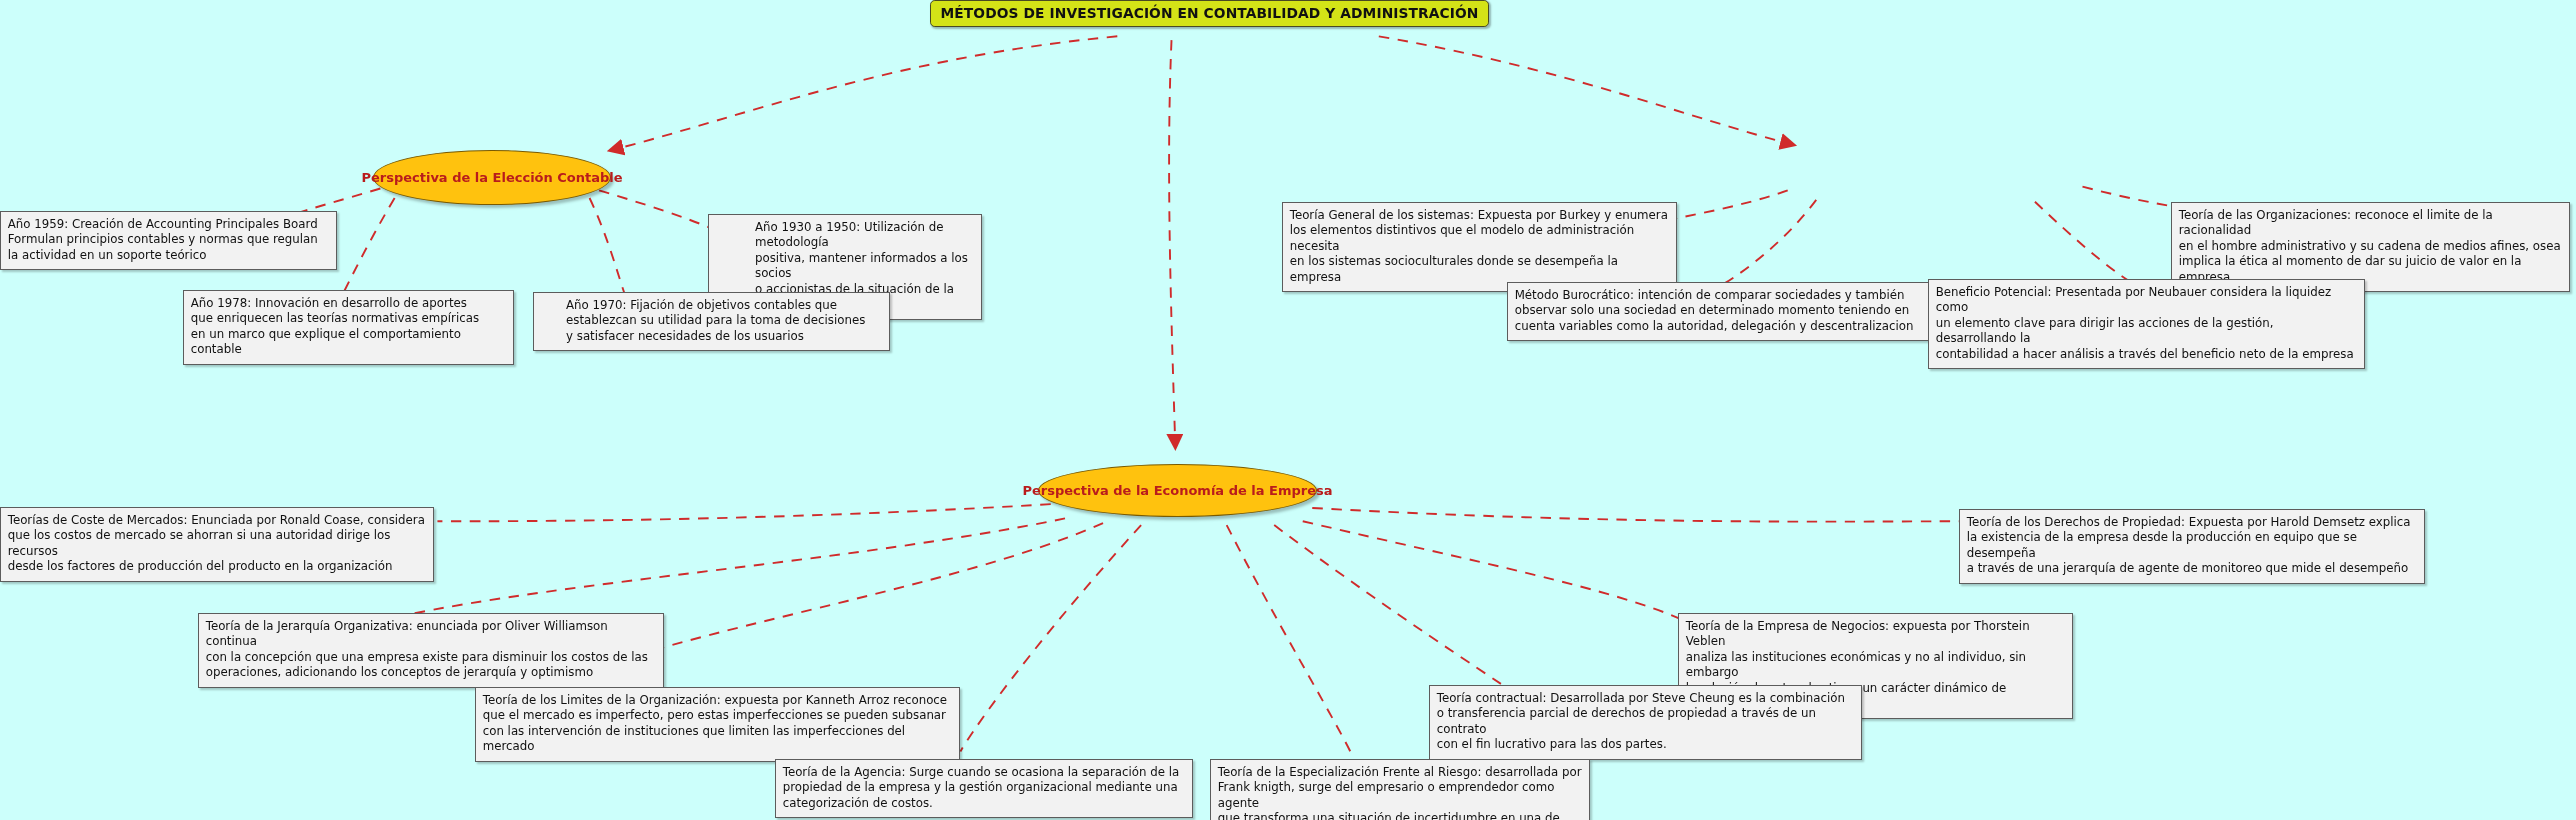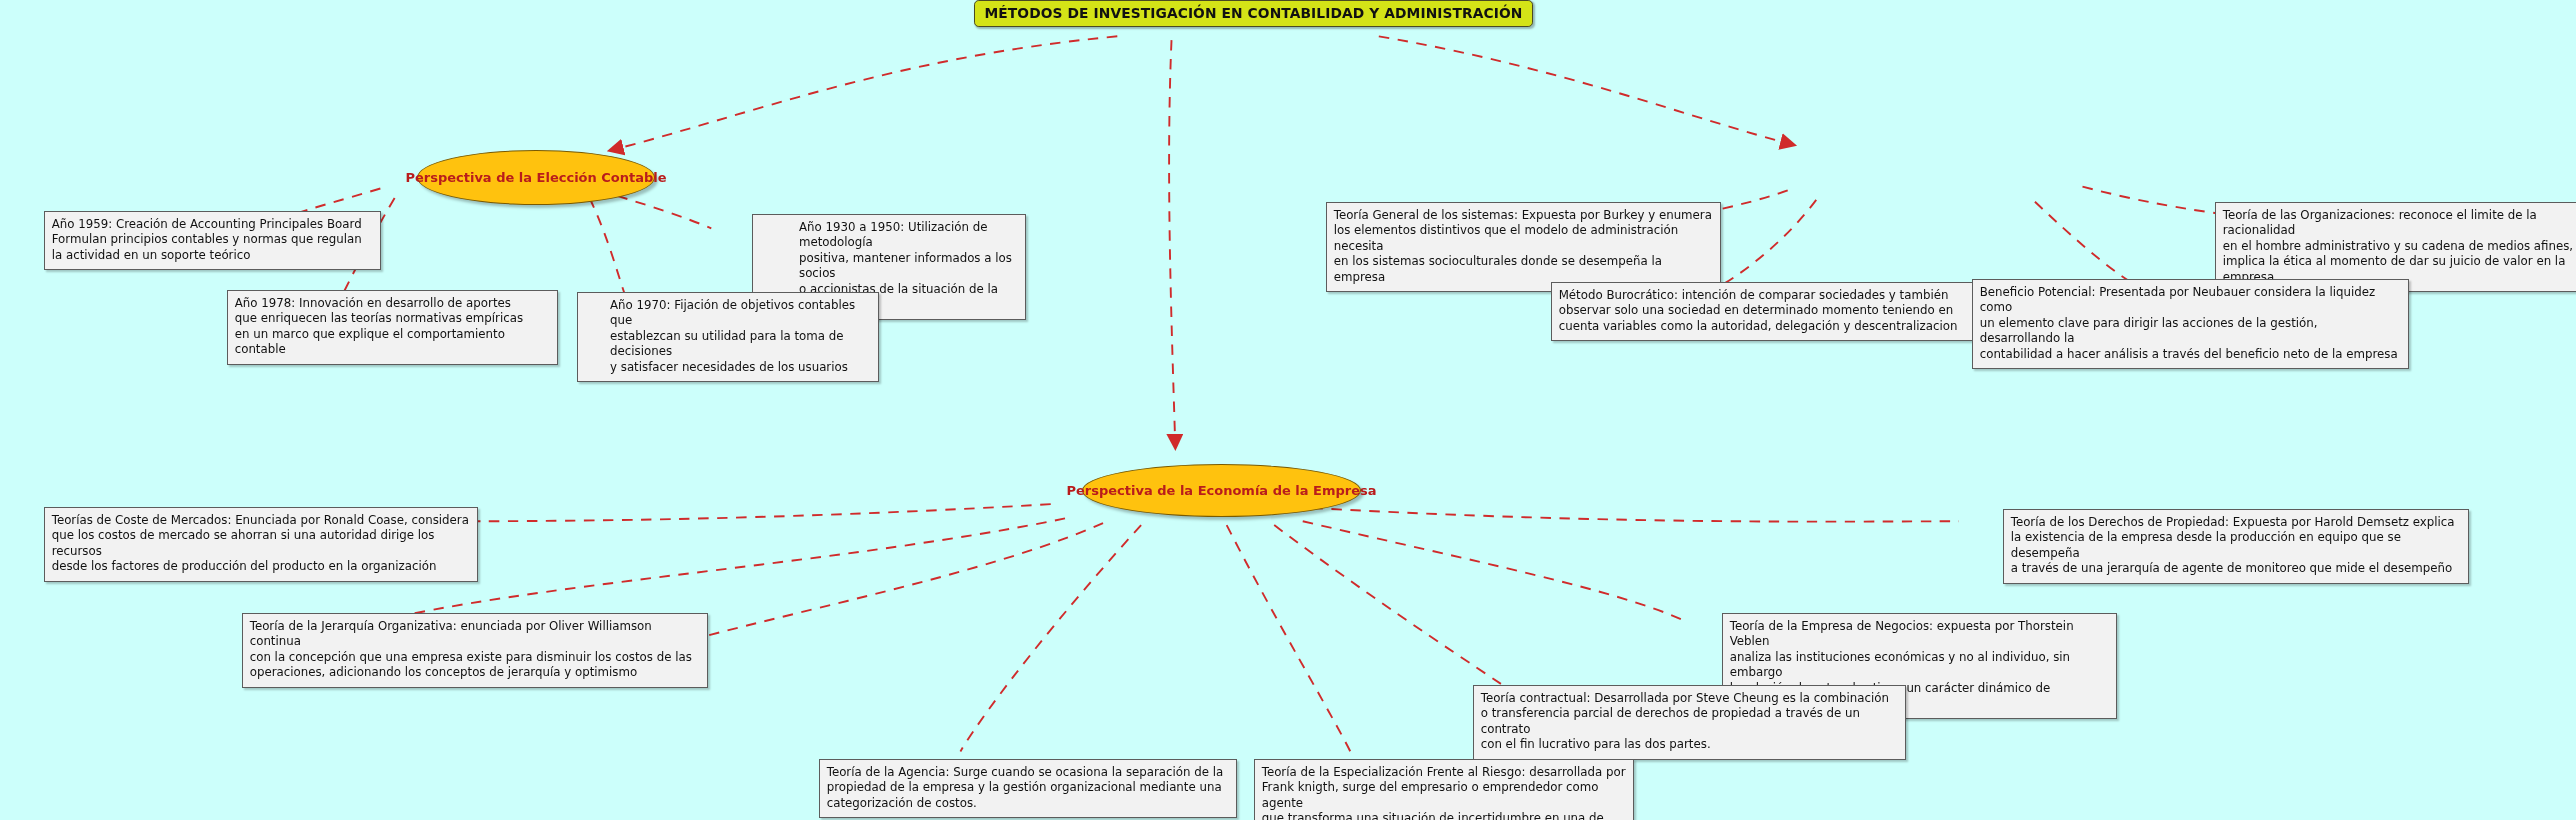--- a/index.html
+++ b/index.html
@@ -23,21 +23,20 @@
   svg.links {
     position: absolute;
     left: 0; top: 0;
     width: 2576px;
     height: 821px;
     pointer-events: none;
   }
   .node {
     position: absolute;
     box-sizing: border-box;
-    margin-left: 44px;
   }
   .root-node {
     background: #d4e317;
     border: 1px solid #4a4a22;
     border-radius: 4.8px;
     padding: 3.8px 9.5px 4.8px 9.5px;
     font-size: 13.8px;
     font-weight: bold;
     color: #111;
     text-align: center;
@@ -120,21 +119,21 @@
 la actividad en un soporte teórico</div>
 
   <div class="node leaf-node" style="left:708px; top:214px; width:274px;padding-left:46px;">Año 1930 a 1950: Utilización de metodología
 positiva, mantener informados a los socios
 o accionistas de la situación de la empresa</div>
 
   <div class="node leaf-node" style="left:183px; top:290px; width:331px;">Año 1978: Innovación en desarrollo de aportes
 que enriquecen las teorías normativas empíricas
 en un marco que explique el comportamiento contable</div>
 
-  <div class="node leaf-node" style="left:533px; top:292px; width:302px;padding-left:32px;">Año 1970: Fijación de objetivos contables que
+  <div class="node leaf-node" style="left:533px; top:292px; width:357px;padding-left:32px;">Año 1970: Fijación de objetivos contables que
 establezcan su utilidad para la toma de decisiones
 y satisfacer necesidades de los usuarios</div>
 
 
   <div class="node leaf-node" style="left:1282px; top:202px; width:395px;">Teoría General de los sistemas:  Expuesta por Burkey y enumera
 los elementos distintivos que el modelo de administración necesita
 en  los sistemas socioculturales donde se desempeña la empresa</div>
 
   <div class="node leaf-node" style="left:2171px; top:202px; width:399px;">Teoría de las Organizaciones: reconoce el limite de la racionalidad
 en el hombre administrativo  y su cadena de medios afines, osea
@@ -159,20 +158,23 @@
 a través de una jerarquía de agente de monitoreo que mide el desempeño</div>
 
   <div class="node leaf-node" style="left:198px; top:613px; width:466px;">Teoría de la Jerarquía Organizativa: enunciada por Oliver Williamson continua
 con la concepción que una empresa existe para disminuir los costos  de las
 operaciones, adicionando los conceptos de jerarquía y optimismo</div>
 
   <div class="node leaf-node" style="left:1678px; top:613px; width:395px;">Teoría de la Empresa de Negocios: expuesta por Thorstein Veblen
 analiza las instituciones económicas y no al individuo, sin embargo
 la relación de estos dos tiene un carácter dinámico de progreso.</div>
 
+  <div class="node leaf-node" style="left:475px; top:687px; width:485px;">Teoría de los Limites de la Organización: expuesta por Kanneth Arroz reconoce
+que el mercado es imperfecto, pero estas imperfecciones se pueden subsanar
+con las intervención de instituciones que limiten las imperfecciones del mercado</div>
 
   <div class="node leaf-node" style="left:1429px; top:685px; width:433px;">Teoría contractual: Desarrollada por Steve Cheung es la combinación
 o transferencia parcial de derechos de propiedad a través de un contrato
 con el fin lucrativo para las dos partes.</div>
 
   <div class="node leaf-node" style="left:775px; top:759px; width:418px;">Teoría de la Agencia: Surge cuando se ocasiona la separación de la
 propiedad de la empresa  y la gestión organizacional mediante una
 categorización de costos.</div>
 
   <div class="node leaf-node" style="left:1210px; top:759px; width:380px;">Teoría de la Especialización Frente al Riesgo: desarrollada por

